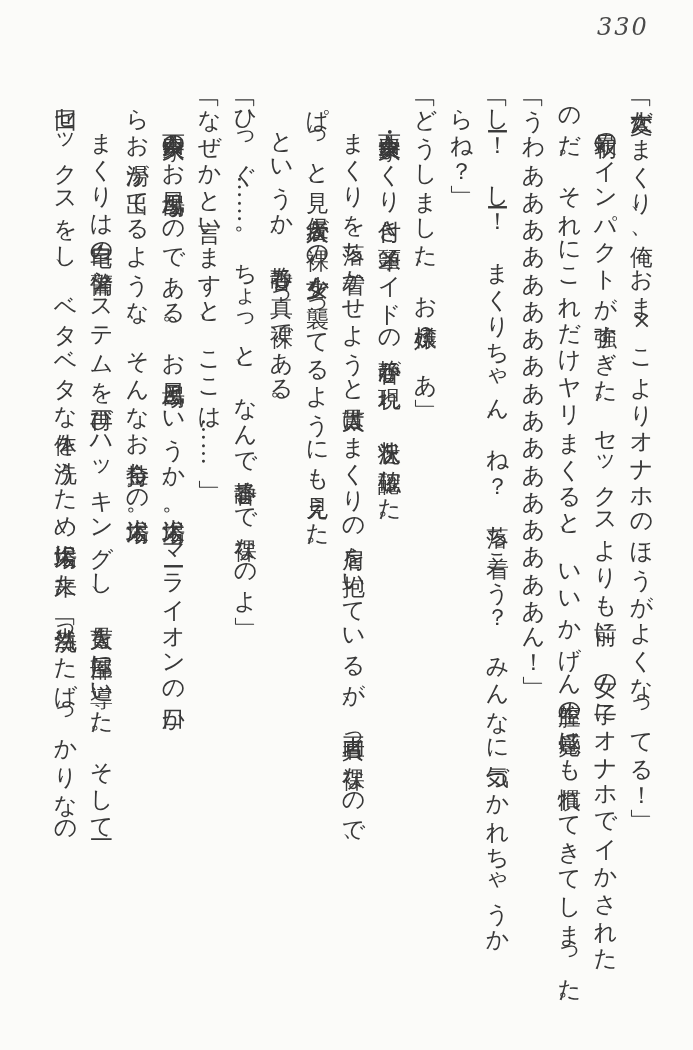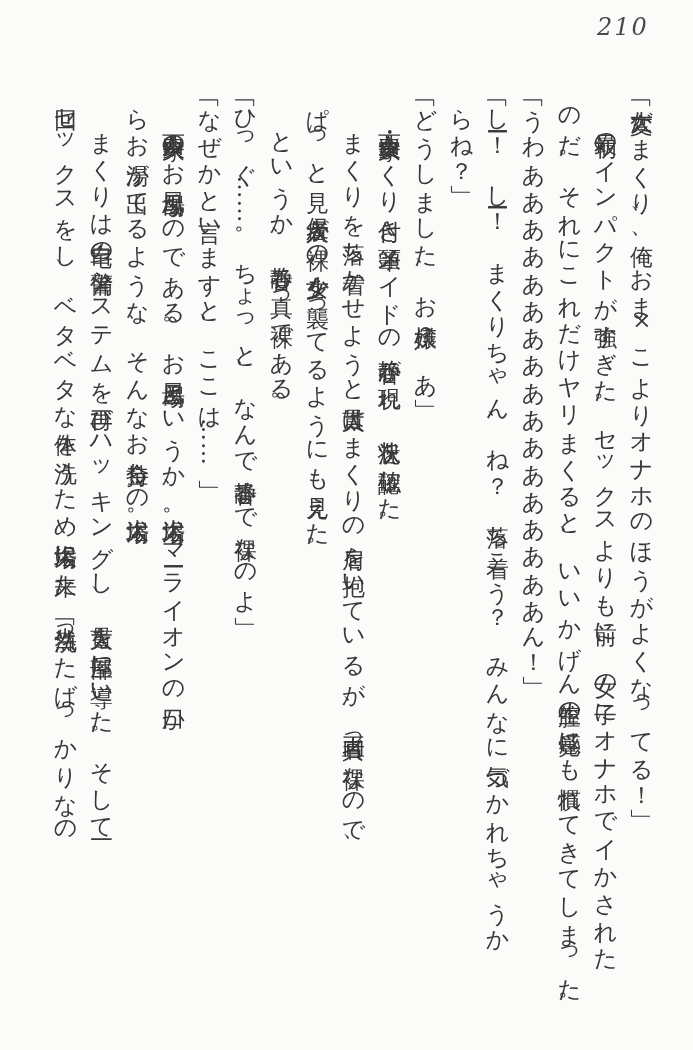--- a/index.html
+++ b/index.html
@@ -41,21 +41,21 @@
   }
   .text-line {
     white-space: nowrap;
     letter-spacing: 1px;
   }
 </style>
 </head>
 <body>
 
 <div class="page">
-  <div class="page-number">210</div>
+  <div class="page-number">330</div>
   <div class="text-area" id="text-area">
       <div class="text-line">「大変だまくり、俺、おま×こよりオナホのほうがよくなってる！」</div>
       <div class="text-line">　最初のインパクトが強すぎた。セックスよりも前に、女の子にオナホでイかされた</div>
       <div class="text-line">のだ。それにこれだけヤリまくると、いいかげん生膣の感覚にも慣れてきてしまった。</div>
       <div class="text-line">「うわあああああああああああああああああん！」</div>
       <div class="text-line">「しー！　しー！　まくりちゃん、ね？　落ち着こう？　みんなに気づかれちゃうか</div>
       <div class="text-line">らね？」</div>
       <div class="text-line">「どうしました、お嬢様？　あ」</div>
       <div class="text-line">　西奈央家・まくり付き筆頭メイドの静香が現れ、状況を確認した。</div>
       <div class="text-line">　まくりを落ち着かせようと貫太はまくりの肩を抱いているが、両者真っ裸なので、</div>

